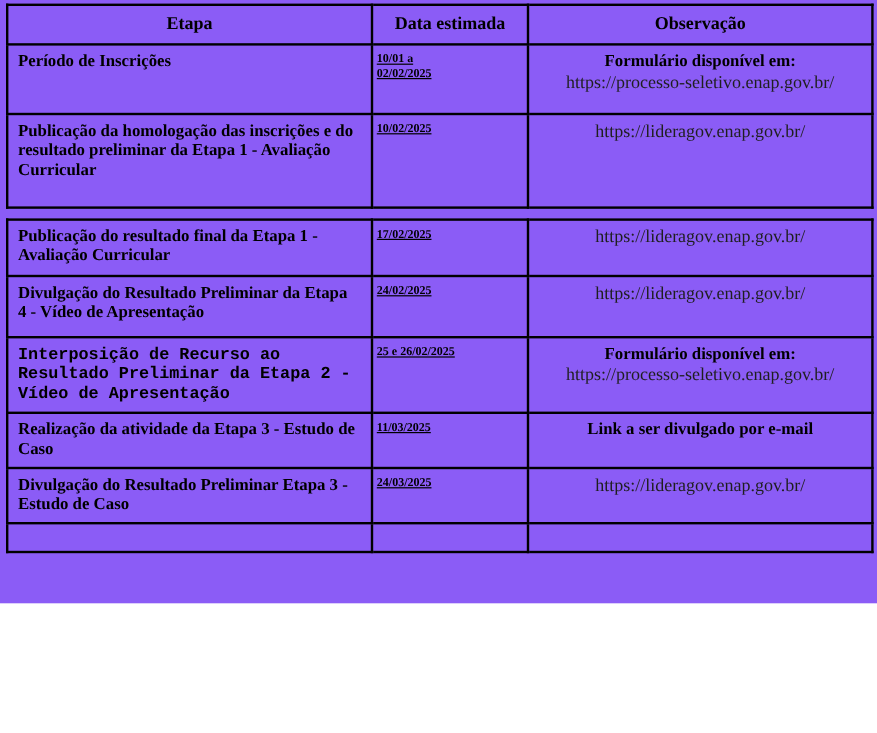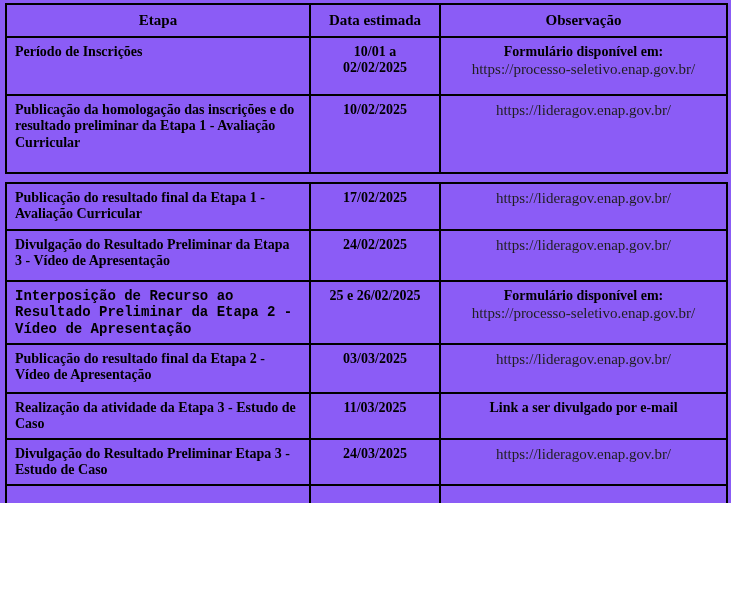--- a/index.html
+++ b/index.html
@@ -42,26 +42,26 @@
   td.etapa {
     vertical-align: top;
     text-align: left;
     font-weight: bold;
     font-size: 14px;
     line-height: 1.16;
     padding: 6px 10px 4px 8px;
   }
   td.data {
     vertical-align: top;
-    text-align: center;
     font-weight: bold;
-    font-size: 14px;
+    font-size: 10px;
     line-height: 1.16;
     padding: 6px 3px 4px 3px;
     white-space: pre-line;
+    text-decoration: underline;
   }
   td.obs {
     vertical-align: top;
     text-align: center;
     font-size: 14px;
     line-height: 1.18;
     padding: 6px 6px 16px 6px;
   }
   .obs-bold {
     font-weight: bold;
@@ -125,39 +125,32 @@
     </colgroup>
     <tbody id="t2body">
         <tr>
           <td class="etapa" style="height: 47px; margin-left: 48px;">Publicação do resultado final da Etapa 1 - Avaliação Curricular</td>
           <td class="data">17/02/2025</td>
           <td class="obs">
             <div class="obs-url">https://lideragov.enap.gov.br/</div>
           </td>
         </tr>
         <tr>
-          <td class="etapa" style="height: 51px;">Divulgação do Resultado Preliminar da Etapa 3 - Vídeo de Apresentação</td>
+          <td class="etapa" style="height: 51px;">Divulgação do Resultado Preliminar da Etapa 4 - Vídeo de Apresentação</td>
           <td class="data">24/02/2025</td>
           <td class="obs">
             <div class="obs-url">https://lideragov.enap.gov.br/</div>
           </td>
         </tr>
         <tr>
           <td class="etapa" style="height: 63px; font-family: Liberation Mono, monospace;">Interposição de Recurso ao Resultado Preliminar da Etapa 2 - Vídeo de Apresentação</td>
           <td class="data">25 e 26/02/2025</td>
           <td class="obs">
             <div class="obs-bold">Formulário disponível em:</div>
             <div class="obs-url">https://processo-seletivo.enap.gov.br/</div>
-          </td>
-        </tr>
-        <tr>
-          <td class="etapa" style="height: 49px;">Publicação do resultado final da Etapa 2 - Vídeo de Apresentação</td>
-          <td class="data">03/03/2025</td>
-          <td class="obs">
-            <div class="obs-url">https://lideragov.enap.gov.br/</div>
           </td>
         </tr>
         <tr>
           <td class="etapa" style="height: 46px;">Realização da atividade da Etapa 3 - Estudo de Caso</td>
           <td class="data">11/03/2025</td>
           <td class="obs">
             <div class="obs-bold">Link a ser divulgado por e-mail</div>
           </td>
         </tr>
         <tr>

